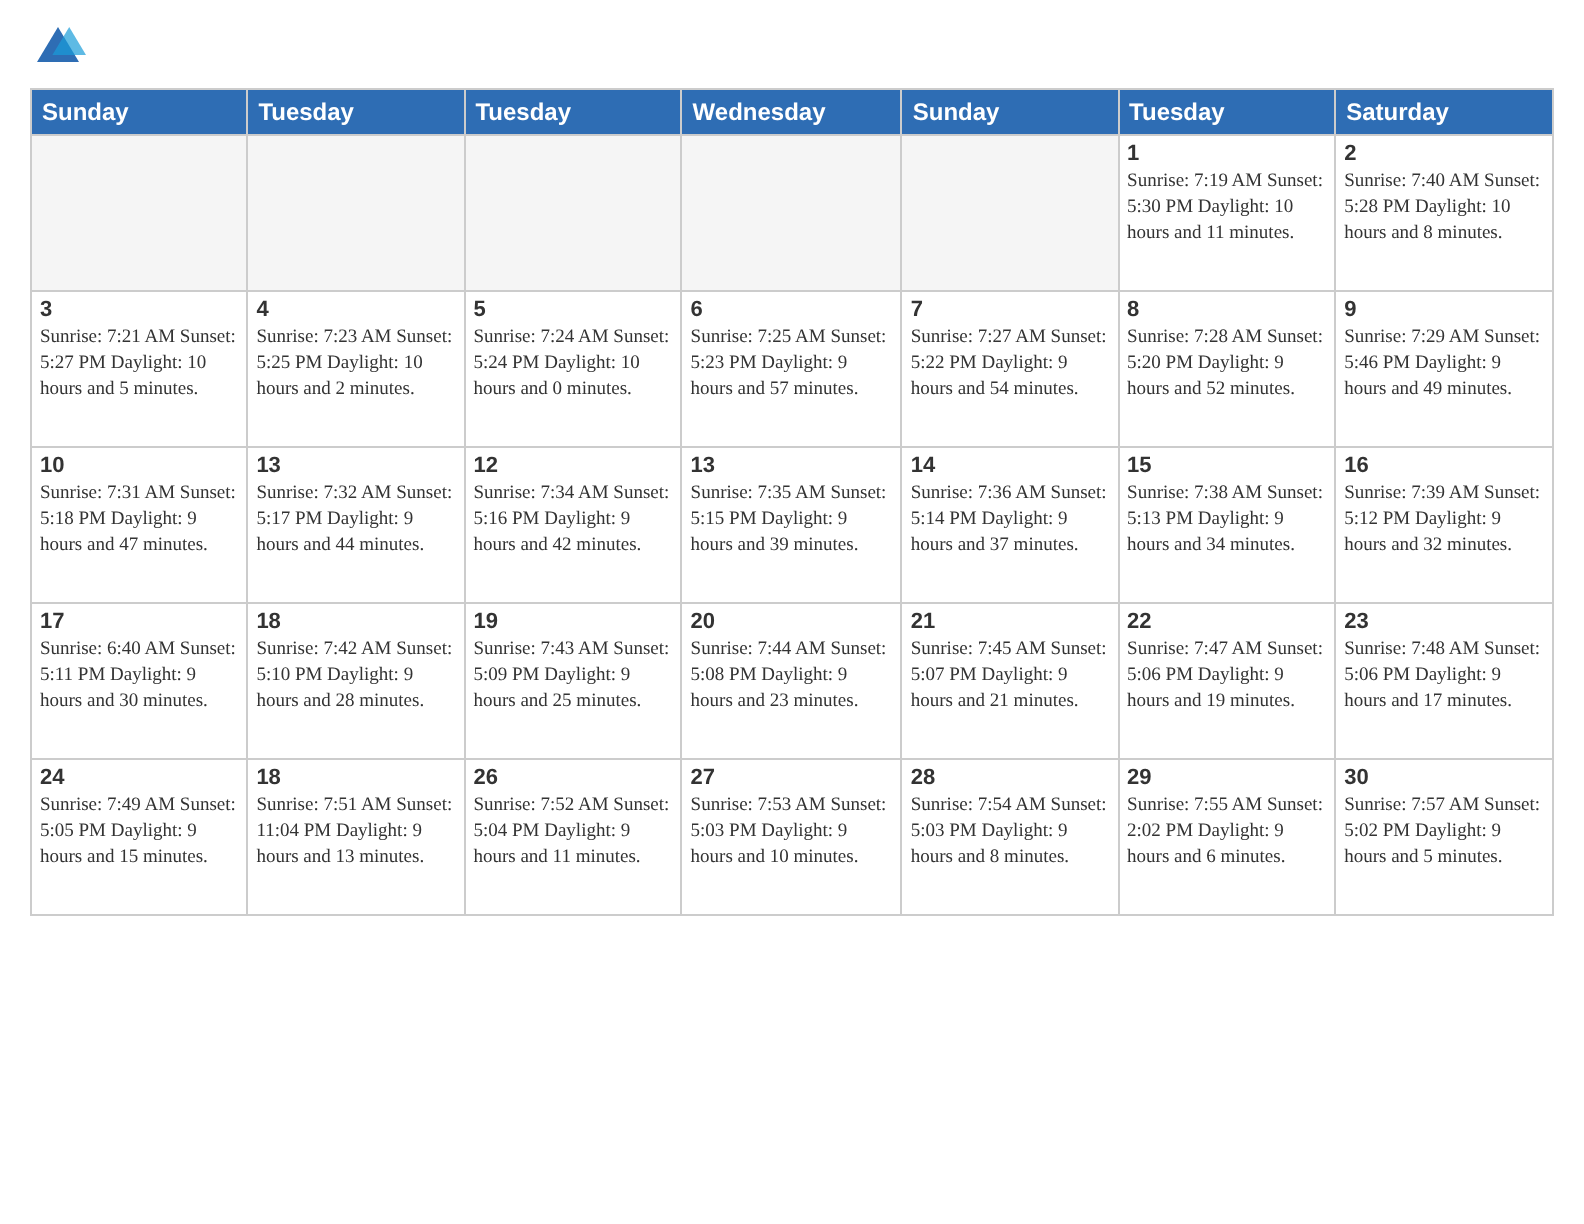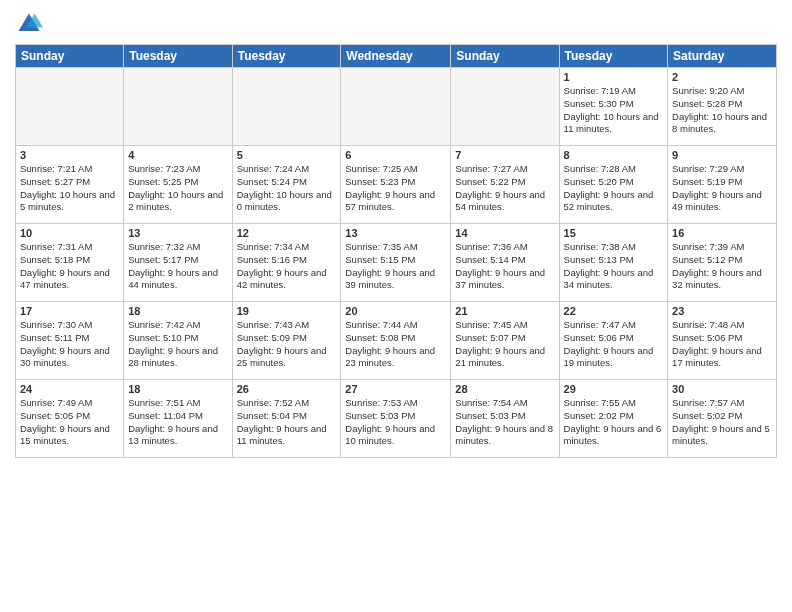--- a/index.html
+++ b/index.html
@@ -82,20 +82,21 @@
       font-weight: bold;
       font-size: 11px;
       color: #333;
       display: block;
       margin-bottom: 2px;
     }
     .day-info {
       color: #333;
       font-size: 9.5px;
       line-height: 1.35;
+      font-family: Liberation Serif, serif;
     }
   </style>
 </head>
 <body>
 
 <div class="page">
   <div class="header">
     <div class="logo">
       <svg class="logo-icon" viewBox="0 0 40 40">
         <polygon points="20,5 35,30 5,30" fill="#2e6db4"></polygon>
@@ -132,21 +133,21 @@
           <td class="empty"></td>
           <td class="empty"></td>
           <td>
             <span class="day-number">1</span>
             <div class="day-info">Sunrise: 7:19 AM
 Sunset: 5:30 PM
 Daylight: 10 hours and 11 minutes.</div>
           </td>
           <td>
             <span class="day-number">2</span>
-            <div class="day-info">Sunrise: 9:20 AM
+            <div class="day-info">Sunrise: 7:40 AM
 Sunset: 5:28 PM
 Daylight: 10 hours and 8 minutes.</div>
           </td>
         </tr>
         <tr>
           <td>
             <span class="day-number">3</span>
             <div class="day-info">Sunrise: 7:21 AM
 Sunset: 5:27 PM
 Daylight: 10 hours and 5 minutes.</div>
@@ -177,21 +178,21 @@
           </td>
           <td>
             <span class="day-number">8</span>
             <div class="day-info">Sunrise: 7:28 AM
 Sunset: 5:20 PM
 Daylight: 9 hours and 52 minutes.</div>
           </td>
           <td>
             <span class="day-number">9</span>
             <div class="day-info">Sunrise: 7:29 AM
-Sunset: 5:19 PM
+Sunset: 5:46 PM
 Daylight: 9 hours and 49 minutes.</div>
           </td>
         </tr>
         <tr>
           <td>
             <span class="day-number">10</span>
             <div class="day-info">Sunrise: 7:31 AM
 Sunset: 5:18 PM
 Daylight: 9 hours and 47 minutes.</div>
           </td>
@@ -228,21 +229,21 @@
           <td>
             <span class="day-number">16</span>
             <div class="day-info">Sunrise: 7:39 AM
 Sunset: 5:12 PM
 Daylight: 9 hours and 32 minutes.</div>
           </td>
         </tr>
         <tr>
           <td>
             <span class="day-number">17</span>
-            <div class="day-info">Sunrise: 7:30 AM
+            <div class="day-info">Sunrise: 6:40 AM
 Sunset: 5:11 PM
 Daylight: 9 hours and 30 minutes.</div>
           </td>
           <td>
             <span class="day-number">18</span>
             <div class="day-info">Sunrise: 7:42 AM
 Sunset: 5:10 PM
 Daylight: 9 hours and 28 minutes.</div>
           </td>
           <td>

